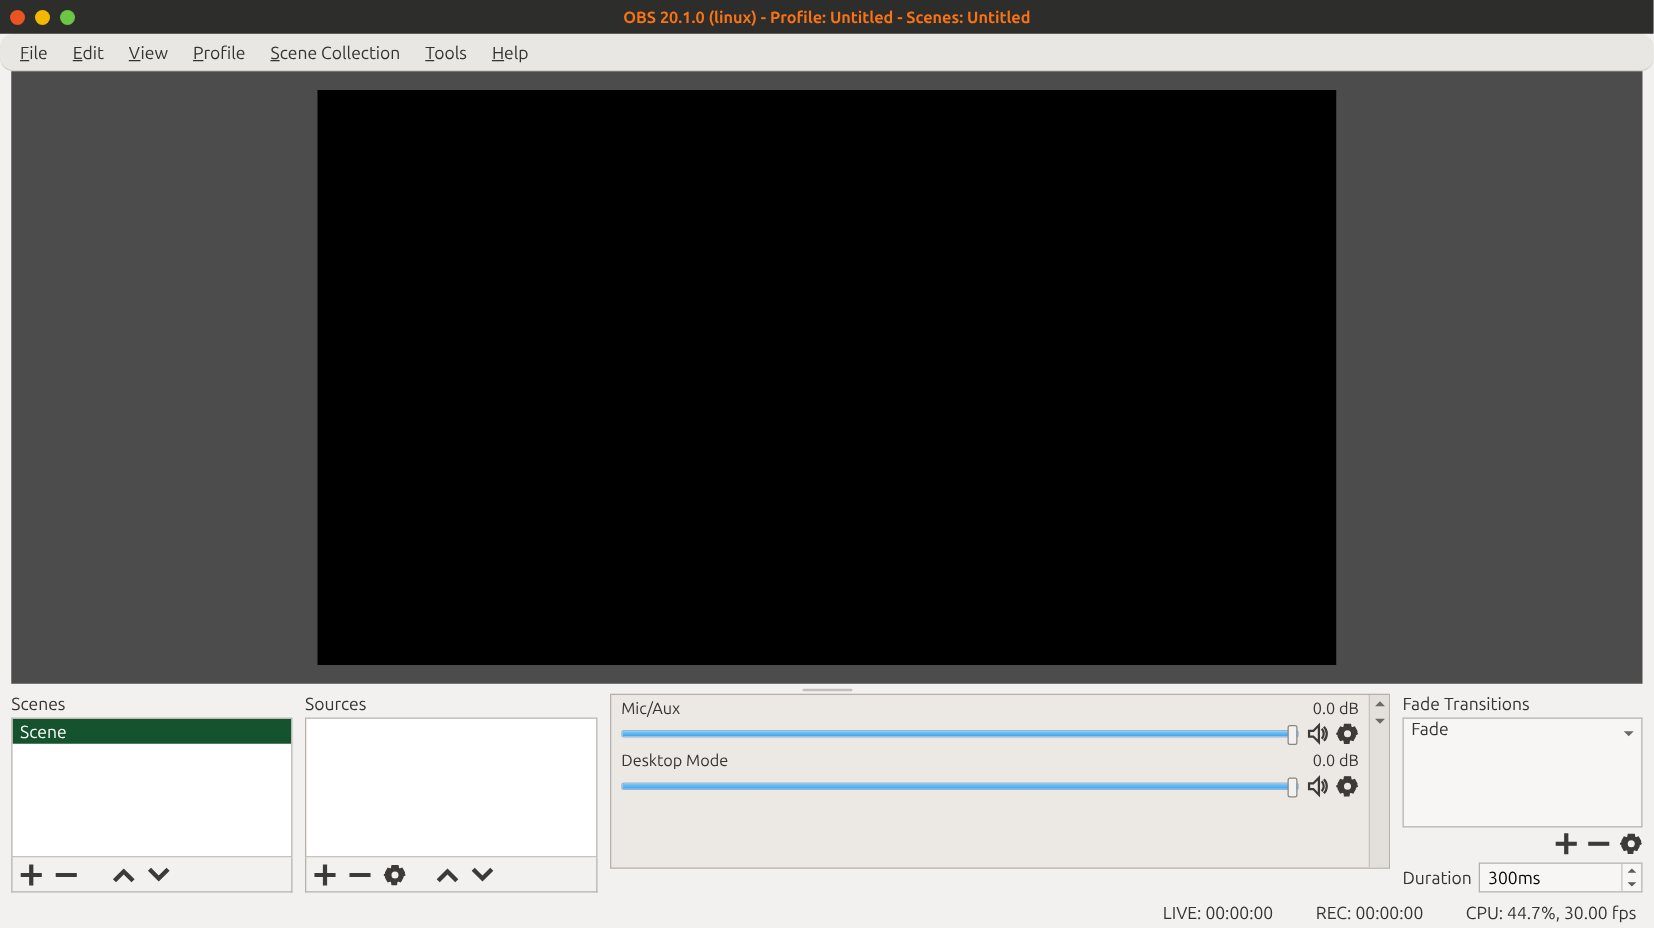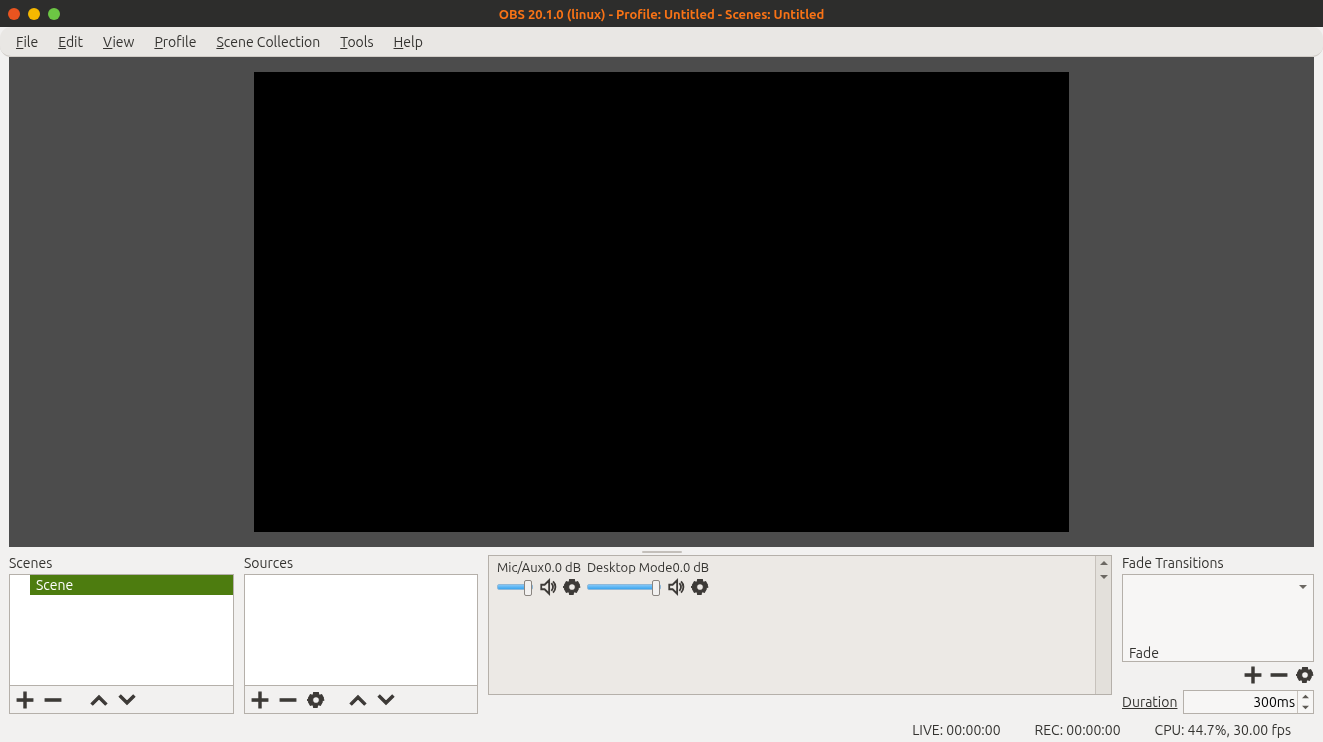--- a/index.html
+++ b/index.html
@@ -51,81 +51,81 @@
   
   .panels { display:flex; gap:10px; padding:0 9px 4px 9px; }
   .panel-col { display:flex; flex-direction:column; }
   .panel-col h4 { margin:0 0 3px 0; font-weight:400; font-size:14px; }
 
   
   .listbox {
     background:#fff; border:1px solid #b5b0aa; height:112px; overflow:auto;
   }
   .listbox .row { padding:2px 6px; }
-  .listbox .row.sel { background:#4d7c0f; color:#fff;margin-left:20px; }
+  .listbox .row.sel { background:#14532d; color:#fff; }
 
   .list-tools {
     border:1px solid #b5b0aa; border-top:none; height:28px;
     display:flex; align-items:center; gap:10px; padding:0 6px;
     background:#f2f1f0;
   }
   .ico { width:18px; height:18px; display:inline-flex; align-items:center; justify-content:center; fill:#3d3a37; stroke:#3d3a37; }
 
   
   .mixer-box {
     border:1px solid #b5b0aa; height:140px; background:#ece9e5;
     overflow:hidden; position:relative;
   }
-  .mixer-inner { padding:4px 24px 4px 8px; display:flex; flex-direction:row; gap:6px; }
+  .mixer-inner { padding:4px 24px 4px 8px; display:flex; flex-direction:column; gap:6px; }
   .chan { }
   .chan-head { display:flex; justify-content:space-between; font-size:13px; margin-bottom:4px; }
   .chan-row { display:flex; align-items:center; gap:6px; }
   .slider {
     flex:1 1 auto; height:6px; background:linear-gradient(#84c7f7,#3ba6ef);
     border:1px solid #8fb8d8; border-radius:2px; position:relative;
   }
   .slider .thumb {
     position:absolute; right:0; top:-5px; width:8px; height:16px;
     background:#f2f1f0; border:1px solid #8a8580; border-radius:2px;
   }
   .vscroll {
     position:absolute; top:0; right:0; width:16px; height:100%;
     background:#e3e0db; border-left:1px solid #c7c2bc;
   }
   .vscroll .arrow { height:14px; display:flex; align-items:center; justify-content:center; }
   .vscroll .arrow svg{ width:8px;height:8px; fill:#6c6863;}
 
   
-  .field-row { display:flex; align-items:center; gap:6px; margin-top:6px;text-decoration:underline; }
+  .field-row { display:flex; align-items:center; gap:6px; margin-top:6px; }
   select, .combo, .spin {
     border:1px solid #b5b0aa; background:#f7f6f5; height:24px; padding:0 6px;
     font-family:inherit; font-size:14px;
   }
-  .combo { flex:1; position:relative; display:flex; align-items:flex-end; }
+  .combo { flex:1; position:relative; display:flex; align-items:flex-start; }
   .combo .caret { position:absolute; right:6px; top:8px; }
   .trans-tools { display:flex; gap:8px; justify-content:flex-end; margin-top:4px; }
 
   .spin-wrap { position:relative; flex:1; }
-  .spin { width:100%; padding-right:18px;text-align:right; }
+  .spin { width:100%; padding-right:18px; }
   .spin-btns { position:absolute; right:1px; top:1px; bottom:1px; width:16px; display:flex; flex-direction:column; }
   .spin-btns div{ flex:1; border-left:1px solid #c7c2bc; display:flex;align-items:center;justify-content:center;}
   .spin-btns svg{width:7px;height:7px;fill:#5e5a55;}
 
   
   .ctl-btn {
     width:160px; height:24px; border:1px solid #b5b0aa;
     background:linear-gradient(#fdfdfc,#ebe9e6);
     font-family:inherit; font-size:14px; margin-bottom:3px; cursor:default;
     border-radius:2px;
   }
 
   
   .statusbar {
     height:24px; display:flex; justify-content:flex-end; align-items:center;
-    gap:34px; padding:0 32px; font-size:14px;
+    gap:34px; padding:0 14px; font-size:14px;
   }
 </style>
 </head>
 <body>
 
 <div class="titlebar">
   <div class="tb-buttons">
     <div class="tb-dot tb-close"></div>
     <div class="tb-dot tb-min"></div>
     <div class="tb-dot tb-max"></div>

